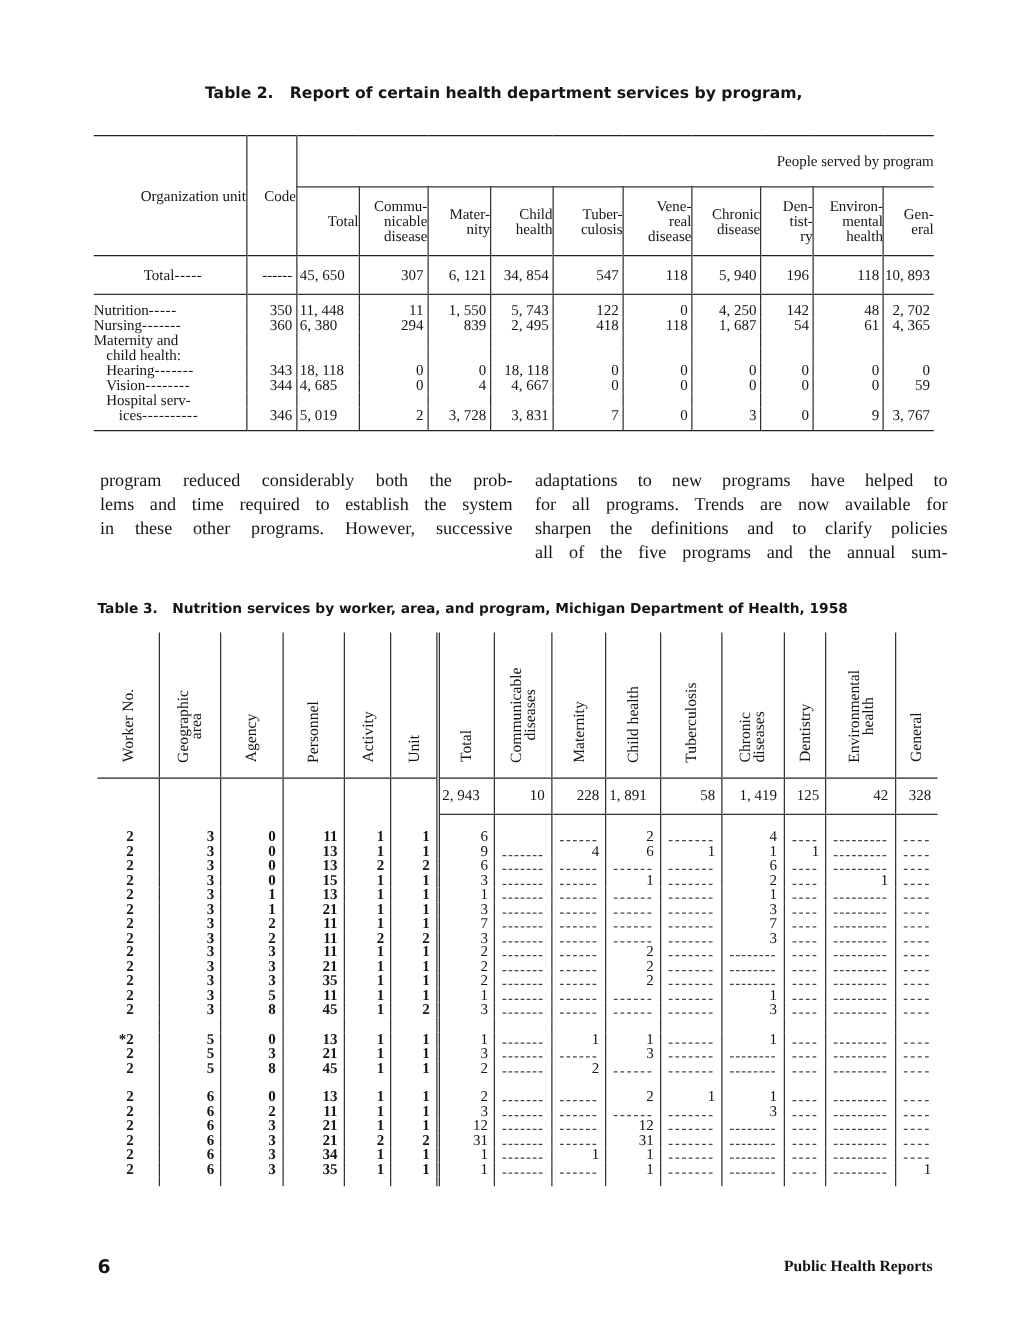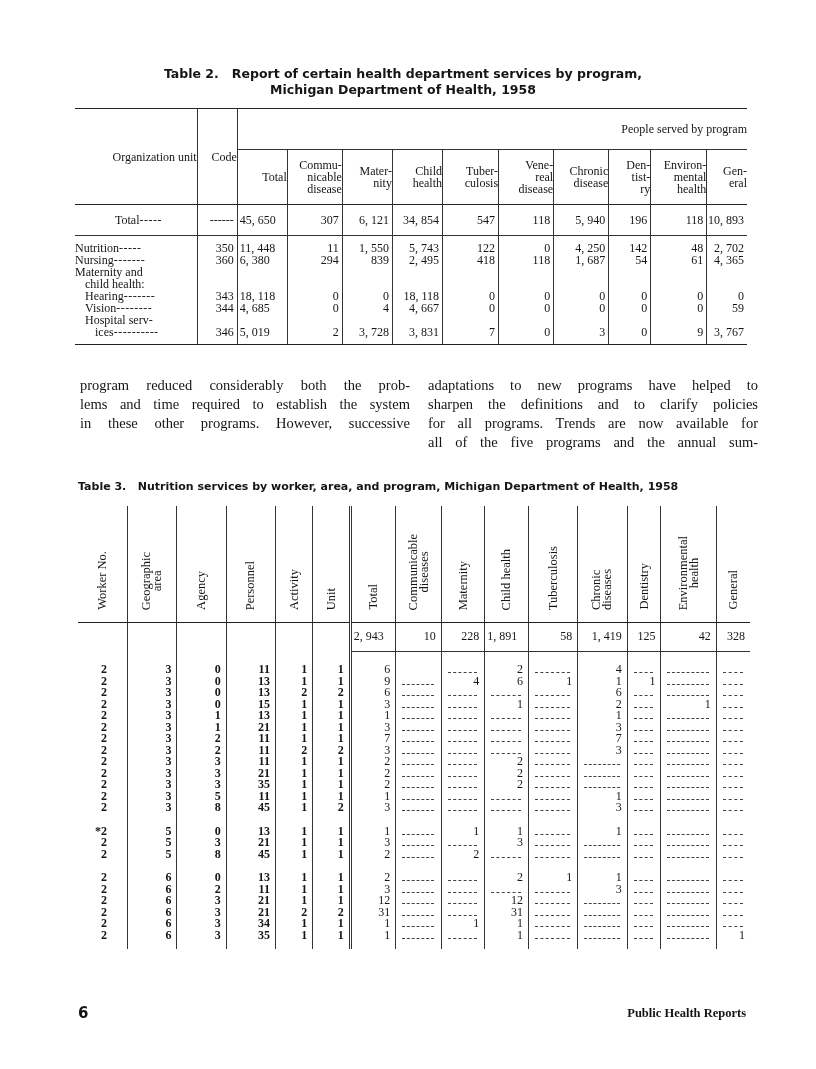--- a/index.html
+++ b/index.html
@@ -55,21 +55,20 @@
   .dash { display: block; border-bottom: 1px dashed #444; margin: 0 2px 0 6px; height: 6px; }
 
   .footer-page { position: absolute; left: 78px; top: 1004px; font-size: 15px; }
   .footer-journal { position: absolute; right: 70px; top: 1006px; font-size: 12.5px; font-family: "Liberation Serif", serif; font-weight: bold; }
 </style>
 </head>
 <body>
 
 <div class="t2-title sans-bold">
   <div style="white-space:pre">Table 2.   Report of certain health department services by program,</div>
-  <div>Michigan Department of Health, 1958</div>
 </div>
 
 <table id="t2">
   <colgroup>
     <col style="width:122px">
       <col style="width:40px">
       <col style="width:50px">
       <col style="width:55px">
       <col style="width:50px">
       <col style="width:50px">
@@ -243,22 +242,22 @@
     </tbody>
 </table>
 
 <div class="para" id="p-left">
     <span class="ln">program reduced considerably both the prob-</span>
     <span class="ln">lems and time required to establish the system</span>
     <span class="ln">in these other programs.  However, successive</span>
   </div>
 <div class="para" id="p-right">
     <span class="ln">adaptations to new programs have helped to</span>
+    <span class="ln">for all programs.  Trends are now available for</span>
     <span class="ln">sharpen the definitions and to clarify policies</span>
-    <span class="ln">for all programs.  Trends are now available for</span>
     <span class="ln">all of the five programs and the annual sum-</span>
   </div>
 
 <div class="t3-title sans-bold" style="white-space:pre">Table 3.   Nutrition services by worker, area, and program, Michigan Department of Health, 1958</div>
 
 <table id="t3">
   <colgroup>
     <col style="width:50px">
       <col style="width:50px">
       <col style="width:50px">

